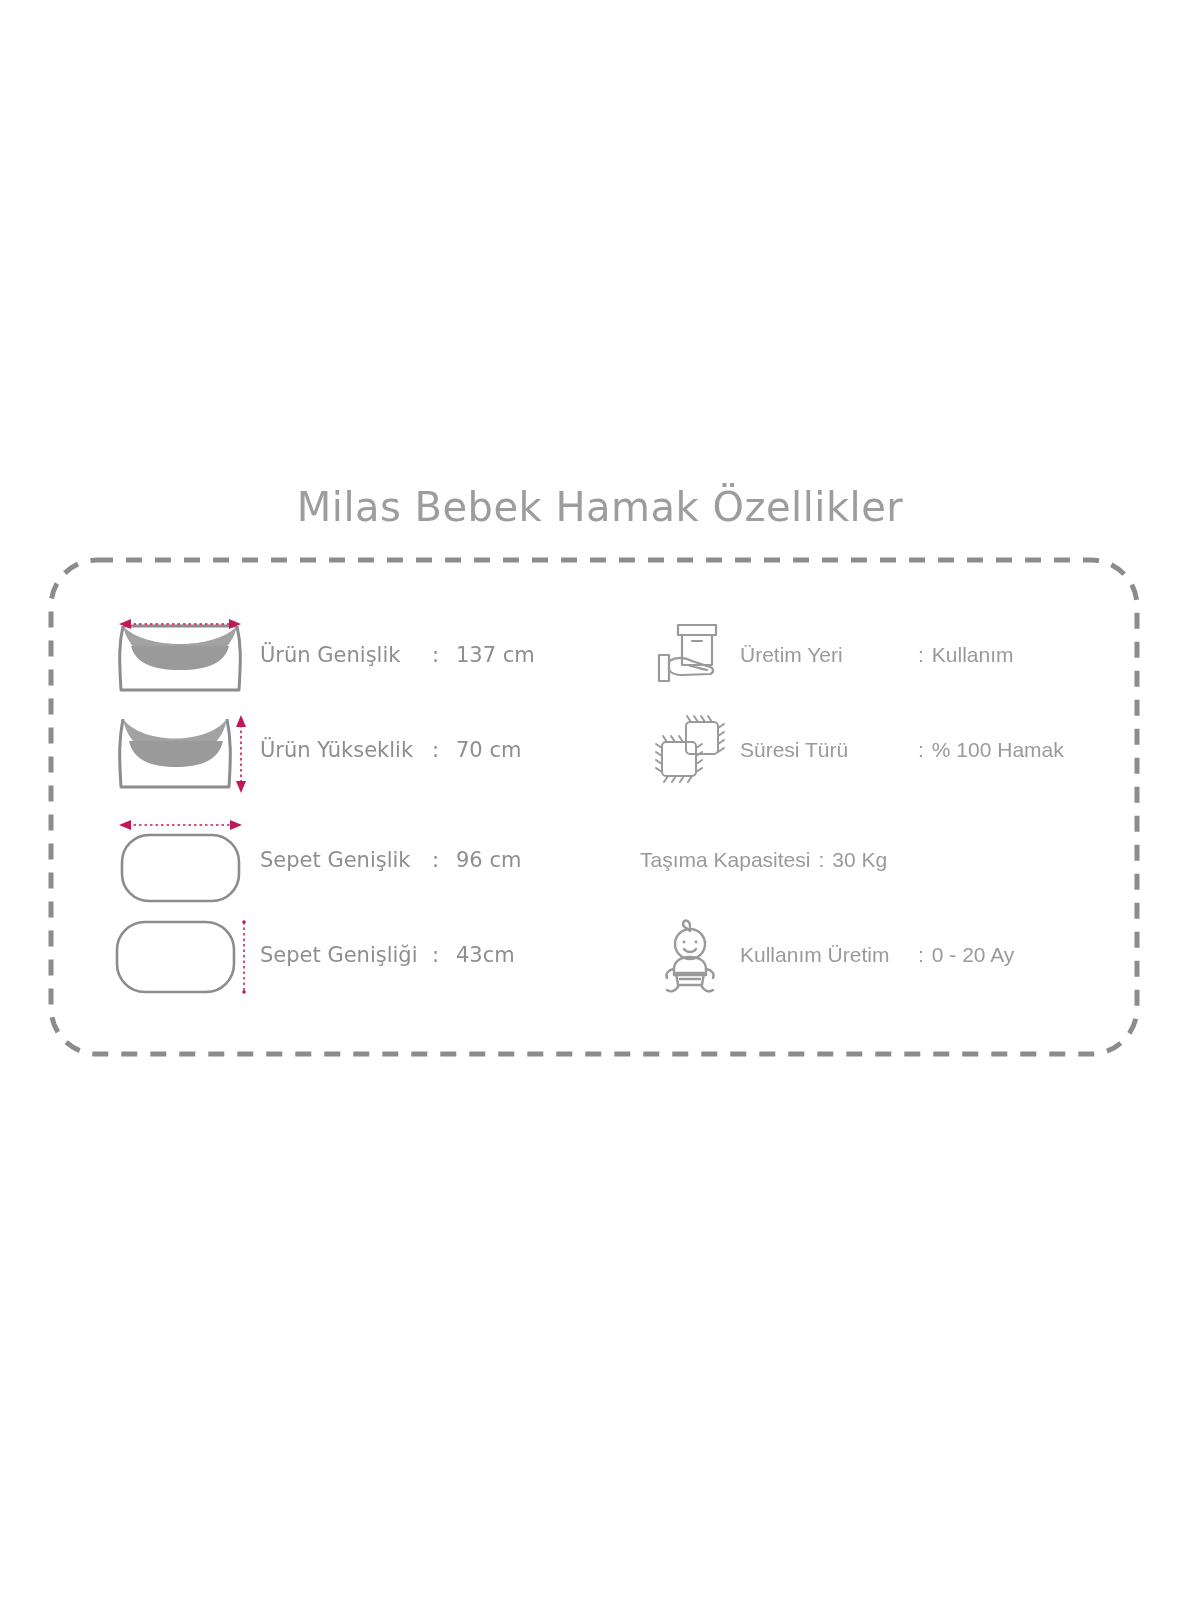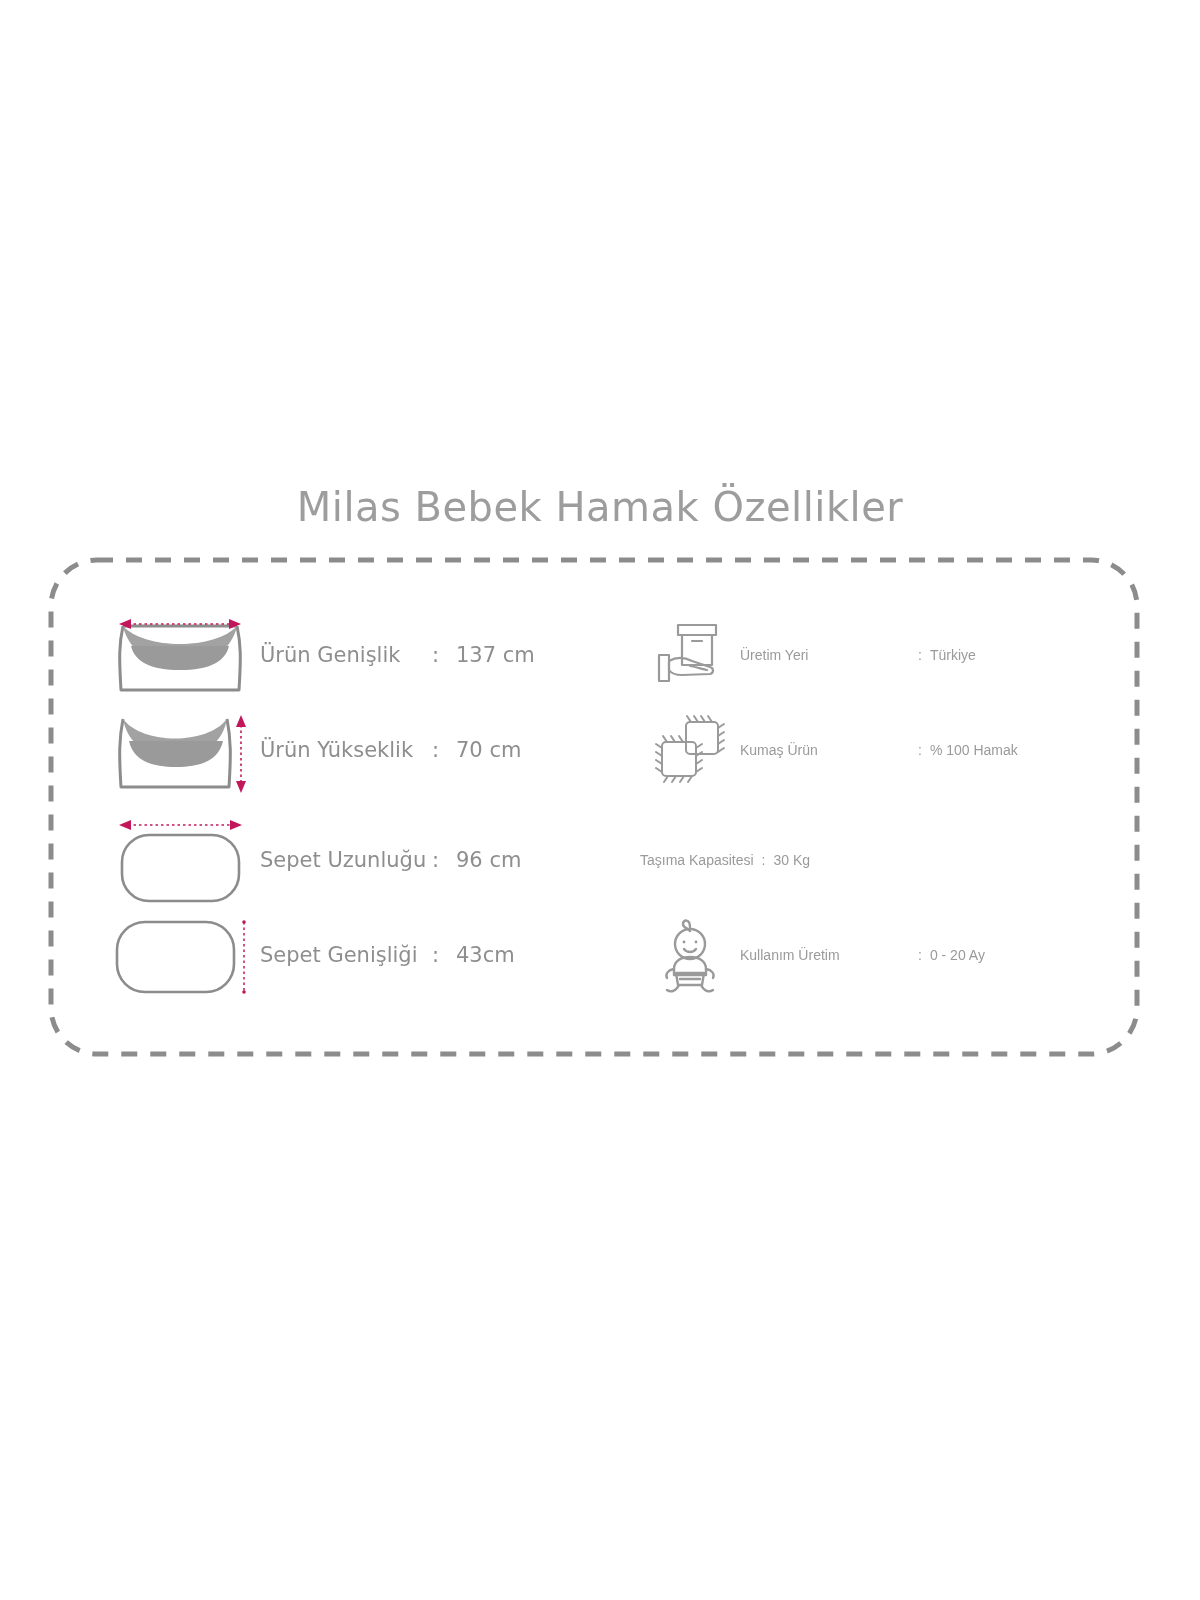--- a/index.html
+++ b/index.html
@@ -96,21 +96,21 @@
     font-size: 21px;
     color: #8e8e8e;
   }
   #spec-col-left .spec-label { display: inline-block; width: 172px; }
   #spec-col-left .spec-colon { display: inline-block; width: 24px; }
   #spec-col-left .spec-value { display: inline-block; }
 
   
   #spec-col-right .spec-text {
     font-family: "Liberation Sans", sans-serif;
-    font-size: 14px;
+    font-size: 21px;
     color: #9a9a9a;
   }
   #spec-col-right .spec-label { display: inline-block; }
   #spec-col-right .spec-colon { display: inline-block; padding: 0 8px 0 0; }
   #spec-col-right .spec-value { display: inline-block; }
   #spec-col-right .spec-row.r0 .spec-label,
   #spec-col-right .spec-row.r1 .spec-label { width: 178px; }
   #spec-col-right .spec-row.r2 .spec-label { width: auto; padding-right: 8px; }
   #spec-col-right .spec-row.r3 .spec-label { width: 178px; }
 </style>
@@ -172,21 +172,21 @@
       <div class="spec-row r2">
         <div class="spec-icon">
           <svg width="150" height="95" viewBox="0 0 150 95">
             <rect x="17" y="22" width="117" height="66" rx="27" ry="27" fill="none" stroke="#8c8c8c" stroke-width="2.6"></rect>
             <line x1="23" y1="12" x2="128" y2="12" stroke="#c2185b" stroke-width="1.5" stroke-dasharray="2.5 3"></line>
             <polygon points="14,12 26,7 26,17" fill="#c2185b"></polygon>
             <polygon points="137,12 125,7 125,17" fill="#c2185b"></polygon>
           </svg>
         </div>
         <div class="spec-text">
-          <span class="spec-label">Sepet Uzunluğu</span>
+          <span class="spec-label">Sepet Genişlik</span>
           <span class="spec-colon">:</span>
           <span class="spec-value">96 cm</span>
         </div>
       </div>
 
       <div class="spec-row r3">
         <div class="spec-icon">
           <svg width="150" height="95" viewBox="0 0 150 95">
             <rect x="12" y="14" width="117" height="70" rx="28" ry="28" fill="none" stroke="#8c8c8c" stroke-width="2.6"></rect>
             <line x1="139" y1="14" x2="139" y2="84" stroke="#c2185b" stroke-width="1.5" stroke-dasharray="2.5 3"></line>
@@ -219,21 +219,21 @@
 
               <path d="M17 44 C24 40 32 40 40 44 L58 50 C62 51 62 56 58 57 L30 58 C24 58 19 56 17 53 Z"></path>
 
               <path d="M38 49 C44 50 50 52 55 53"></path>
             </g>
           </svg>
         </div>
         <div class="spec-text">
           <span class="spec-label">Üretim Yeri</span>
           <span class="spec-colon">:</span>
-          <span class="spec-value">Türkiye</span>
+          <span class="spec-value">Kullanım</span>
         </div>
       </div>
 
       <div class="spec-row r1">
         <div class="spec-icon">
           <svg width="76" height="76" viewBox="0 0 76 76">
             <g fill="none" stroke="#9a9a9a" stroke-width="2" stroke-linejoin="round" stroke-linecap="round">
 
               <rect x="34" y="10" width="32" height="32" rx="4" ry="4"></rect>
 
@@ -264,21 +264,21 @@
                 <line x1="44" y1="60" x2="50" y2="56"></line>
 
               <line x1="16" y1="64" x2="12" y2="70"></line>
                 <line x1="24" y1="64" x2="20" y2="70"></line>
               <line x1="32" y1="64" x2="28" y2="70"></line>
                 <line x1="40" y1="64" x2="36" y2="70"></line>
             </g>
           </svg>
         </div>
         <div class="spec-text">
-          <span class="spec-label">Kumaş Ürün</span>
+          <span class="spec-label">Süresi Türü</span>
           <span class="spec-colon">:</span>
           <span class="spec-value">% 100 Hamak</span>
         </div>
       </div>
 
       <div class="spec-row r2">
         <div class="spec-text">
           <span class="spec-label">Taşıma Kapasitesi</span>
           <span class="spec-colon">:</span>
           <span class="spec-value">30 Kg</span>

